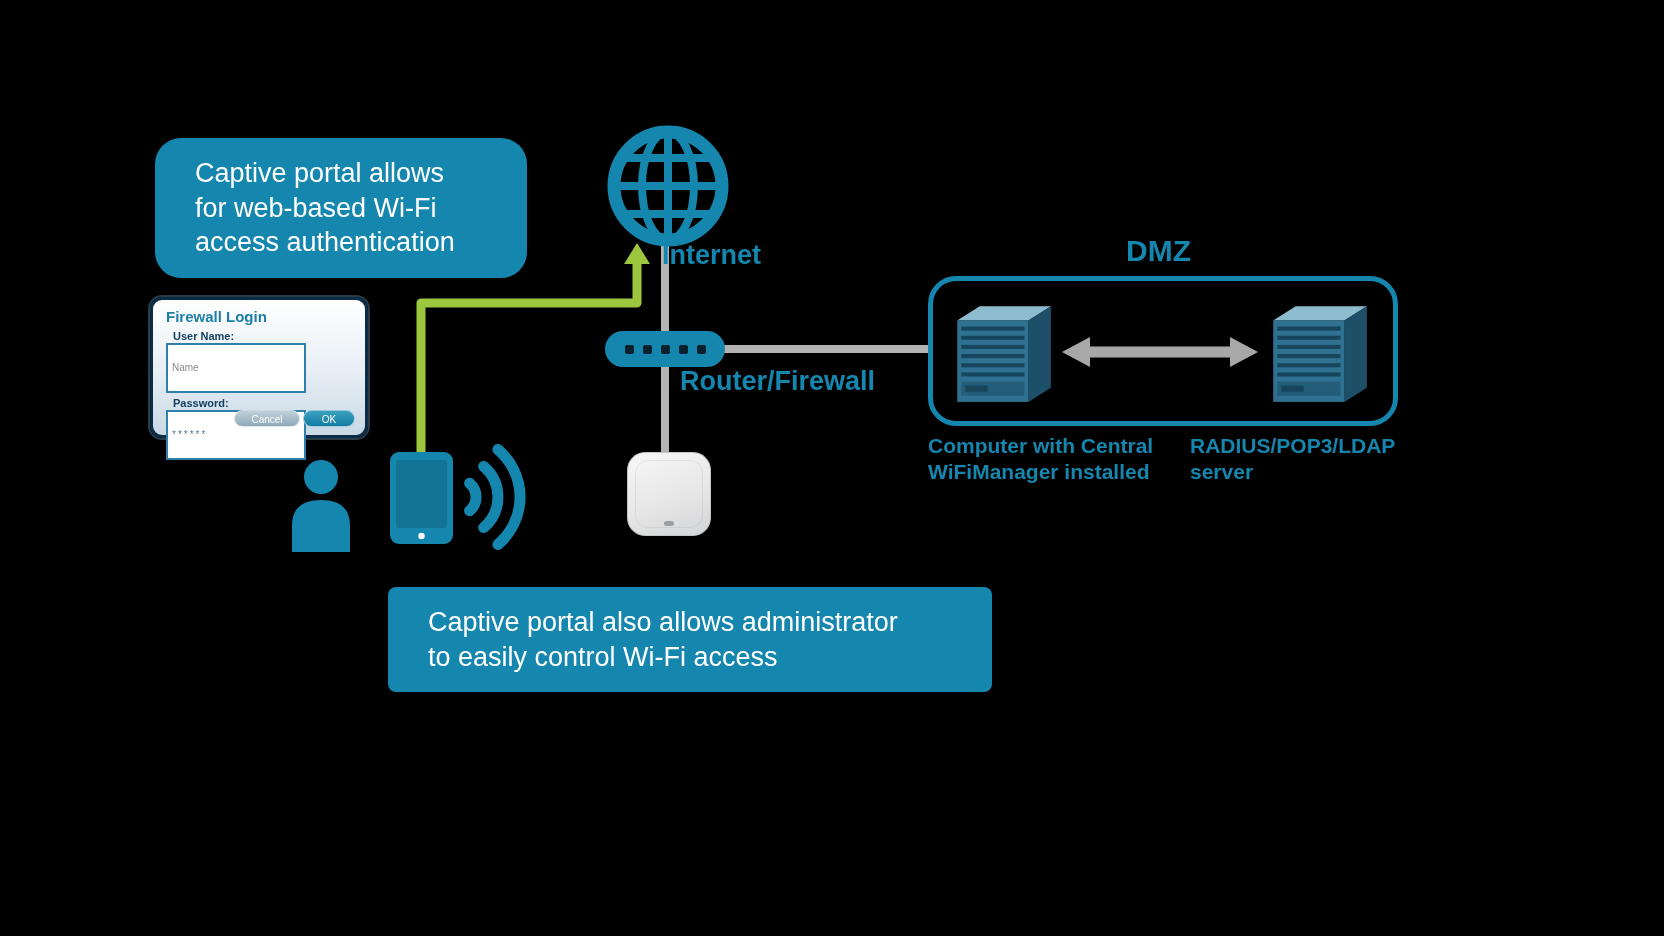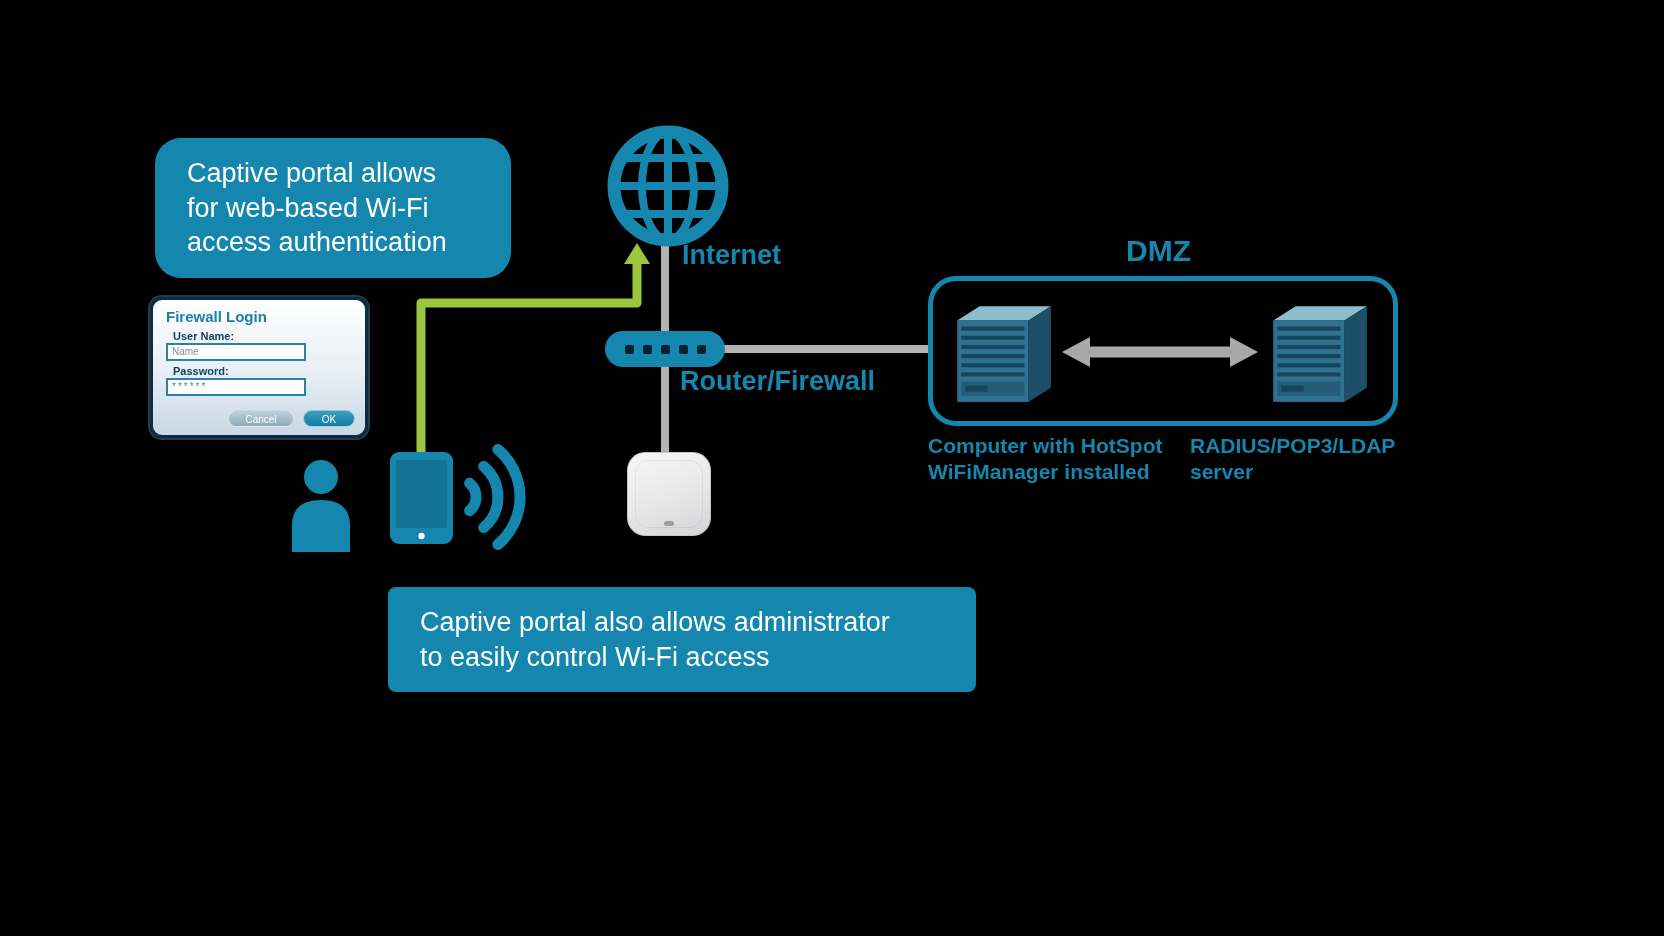--- a/index.html
+++ b/index.html
@@ -5,28 +5,28 @@
   html,body { margin:0; padding:0; background:#000; }
   .canvas {
     position:relative; width:1664px; height:936px; background:#000;
     overflow:hidden; font-family:"Liberation Sans", sans-serif;
   }
   .abs { position:absolute; }
 
   
   .callout {
     background:#1586ad; color:#fff; white-space:pre-line;
-    font-size:27px; line-height:1.28; padding:18px 32px;
+    font-size:27px; line-height:1.28; padding:18px 40px;
   }
   .callout-top { left:155px; top:138px; width:292px; border-radius:26px; }
   .callout-bottom { left:388px; top:587px; width:524px; border-radius:8px; }
 
   
   .teal-label { color:#1586ad; font-weight:700; white-space:pre-line; }
-  .lbl-internet { left:682px; top:240px; font-size:27px; }
+  .lbl-internet { left:662px; top:240px; font-size:27px; }
   .lbl-router  { left:680px; top:366px; font-size:27px; }
   .lbl-dmz     { left:1126px; top:234px; font-size:30px;text-align:right; }
   .lbl-computer{ left:928px; top:433px; font-size:21px; line-height:1.25; }
   .lbl-radius  { left:1190px; top:433px; font-size:21px; line-height:1.25; }
   .lbl-guest   { left:272px; top:539px; width:200px; text-align:center; font-size:24px; }
 
   
   .dmz-box { left:928px; top:276px; width:460px; height:140px;
     border:5px solid #1586ad; border-radius:28px; background:transparent; }
 
@@ -36,23 +36,23 @@
   .router .dot { width:9px; height:9px; background:#07212e; border-radius:2px; }
 
   
   .hotspot { left:150px; top:297px; width:212px; height:135px;
     border:3px solid #0b2c47; border-radius:12px;
     background:linear-gradient(180deg,#ffffff 0%, #e6eef4 55%, #c9d8e4 100%);
     box-shadow:0 0 0 2px rgba(120,170,195,.35); }
   .hs-title { font-size:15px; font-weight:700; color:#1b7fa6; margin:8px 0 5px 13px; }
   .hs-label { font-size:11px; font-weight:700; color:#123f63; margin:0 0 1px 13px;padding-left:7px; }
   .hs-field { width:128px; height:14px; border:2px solid #2d80a9; background:#fff;
-    margin:0 0 4px 13px; font-size:10px; color:#8b8b8b; padding:0 4px; line-height:14px; }
+    margin:0 0 4px 13px; font-size:10px; color:#8b8b8b; padding:16px 4px; line-height:14px; }
   .hs-field.pw { color:#5a7f95; letter-spacing:2px; }
-  .hs-buttons { position:absolute; right:10px; bottom:8px; display:flex; gap:9px; }
+  .hs-buttons { position:absolute; right:10px; bottom:8px; display:flex; gap:3px; }
   .hs-btn { height:17px; border-radius:9px; color:#fff; font-size:10px; line-height:17px;
     text-align:center; border:1px solid rgba(255,255,255,.55); padding:0; cursor:pointer;
     font-family:"Liberation Sans", sans-serif; }
   .hs-btn.cancel { width:66px; background:linear-gradient(#bfd0da,#8fa9ba); }
   .hs-btn.ok { width:52px; background:linear-gradient(#3aa0bf,#147ca3); }
 
   
   .ap { left:627px; top:452px; width:82px; height:82px; border-radius:18px;
     background:linear-gradient(160deg,#f7f7f7 0%, #e7e7e7 55%, #d3d4d6 100%);
     border:1px solid #c2c4c6; }
@@ -131,21 +131,21 @@
       <rect x="10" y="32" width="62" height="4"></rect>
         <rect x="10" y="41" width="62" height="4"></rect>
       <rect x="10" y="50" width="62" height="4"></rect>
         <rect x="10" y="59" width="62" height="4"></rect>
       <rect x="10" y="68" width="62" height="4"></rect>
         <rect x="10" y="77" width="62" height="4"></rect>
     </g>
     <rect x="10" y="86" width="62" height="14" fill="#245d79"></rect>
     <rect x="14" y="90" width="22" height="6" fill="#16455c"></rect>
   </svg>
-  <div class="abs teal-label lbl-computer">Computer with HotSpot
+  <div class="abs teal-label lbl-computer">Computer with Central
 WiFiManager installed</div>
   <div class="abs teal-label lbl-radius">RADIUS/POP3/LDAP
 server</div>
 
   <svg class="abs" style="left:288px;top:458px;" width="66" height="94" viewBox="0 0 66 94">
     <circle cx="33" cy="19" r="17" fill="#1586ad"></circle>
     <path d="M4,94 L4,68 C4,48 17,42 33,42 C49,42 62,48 62,68 L62,94 Z" fill="#1586ad"></path>
   </svg>
   <svg class="abs" style="left:390px;top:452px;" width="63" height="92" viewBox="0 0 63 92">
     <rect x="0" y="0" width="63" height="92" rx="9" fill="#1586ad"></rect>

